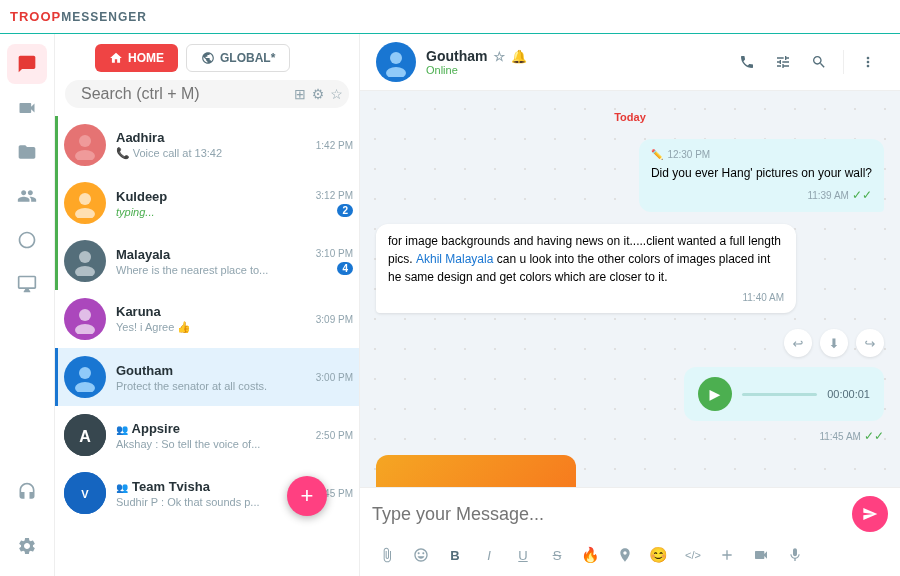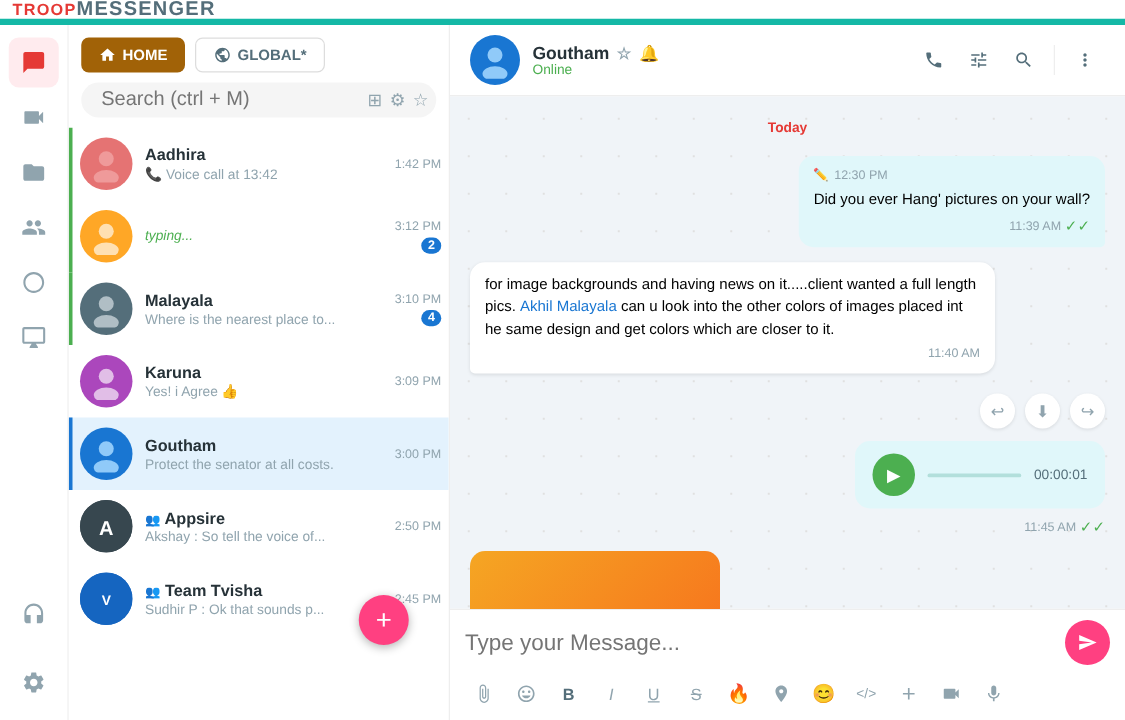--- a/index.html
+++ b/index.html
@@ -1,25 +1,25 @@
 <!DOCTYPE html>
 <html><head>
   <meta charset="utf-8">
   <style>
     * { box-sizing: border-box; margin: 0; padding: 0; font-family: -apple-system, BlinkMacSystemFont, 'Segoe UI', sans-serif; }
     body { width: 900px; height: 576px; overflow: hidden; display: flex; flex-direction: column; background: #fff; }
 
     
     #top-bar {
-      height: 20px;
+      height: 34px;
       background: #fff;
       display: flex;
       align-items: center;
       padding: 0 10px;
-      border-bottom: 5px solid #14b8a6;
+      border-bottom: 1px solid #14b8a6;
       flex-shrink: 0;
     }
     .title-troop { color: #e53935; }
     .title-messenger { color: #546e7a; }
 
     
     #main-layout {
       display: flex;
       flex: 1;
       overflow: hidden;
@@ -76,22 +76,23 @@
       align-items: center;
       gap: 5px;
       padding: 6px 14px;
       border-radius: 6px;
       font-size: 12px;
       font-weight: 600;
       cursor: pointer;
       border: none;
     }
     .tab-btn.active {
-      background: #a16207;
+      background: #ef4444;
       color: #fff;
+      margin-left: 30px;
     }
     .tab-btn.inactive {
       background: #fff;
       color: #546e7a;
       border: 1px solid #ddd;
     }
     #search-bar {
       display: flex;
       align-items: center;
       margin: 0 10px 8px;
@@ -423,21 +424,21 @@
     .toolbar-btn.bold { font-weight: 900; }
     .toolbar-btn.italic { font-style: italic; }
     .toolbar-btn.underline { text-decoration: underline; }
     .toolbar-btn.strike { text-decoration: line-through; }
   </style>
 </head>
 <body>
 
 <div id="top-bar">
   <span class="title-troop" style="font-size:13px;font-weight:800;letter-spacing:1px;">TROOP</span>
-  <span class="title-messenger" style="font-size:16px;font-weight:800;letter-spacing:1px;"> MESSENGER</span>
+  <span class="title-messenger" style="font-size:12px;font-weight:800;letter-spacing:1px;"> MESSENGER</span>
 </div>
 
 <div id="main-layout">
 
   <div id="icon-sidebar">
     <div class="sidebar-icon active">
       <svg width="20" height="20" viewBox="0 0 24 24" fill="currentColor">
           <path d="M20 2H4c-1.1 0-2 .9-2 2v18l4-4h14c1.1 0 2-.9 2-2V4c0-1.1-.9-2-2-2z"></path>
         </svg>
     </div>
@@ -527,20 +528,21 @@
       </div>
 
       <div class="chat-item has-green-bar">
         <div class="avatar" style="background:#ffa726;">
           <svg width="30" height="30" viewBox="0 0 30 30" fill="none">
               <circle cx="15" cy="11" r="6" fill="#ffe0b2"></circle>
               <ellipse cx="15" cy="26" rx="10" ry="6" fill="#ffe0b2"></ellipse>
             </svg>
         </div>
         <div class="chat-info">
+          <div class="chat-name">Kuldeep</div>
           <div class="chat-preview typing">typing...</div>
         </div>
         <div class="chat-meta">
           <span class="chat-time">3:12 PM</span>
           <span class="badge">2</span>
         </div>
       </div>
 
       <div class="chat-item has-green-bar">
         <div class="avatar" style="background:#546e7a;">

